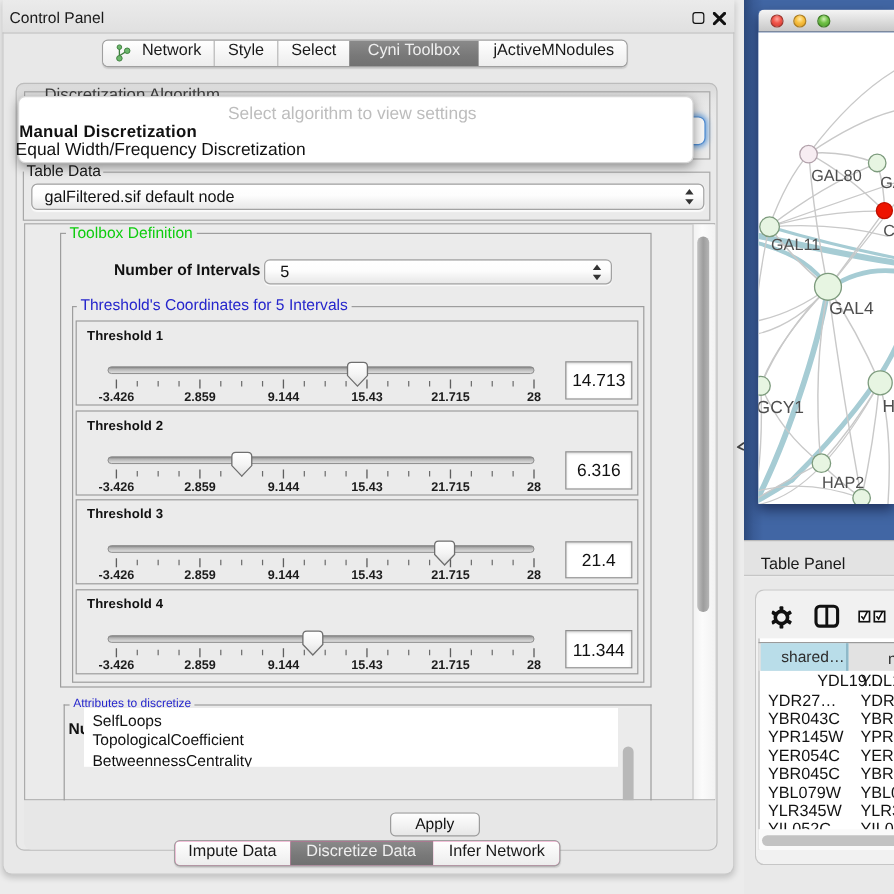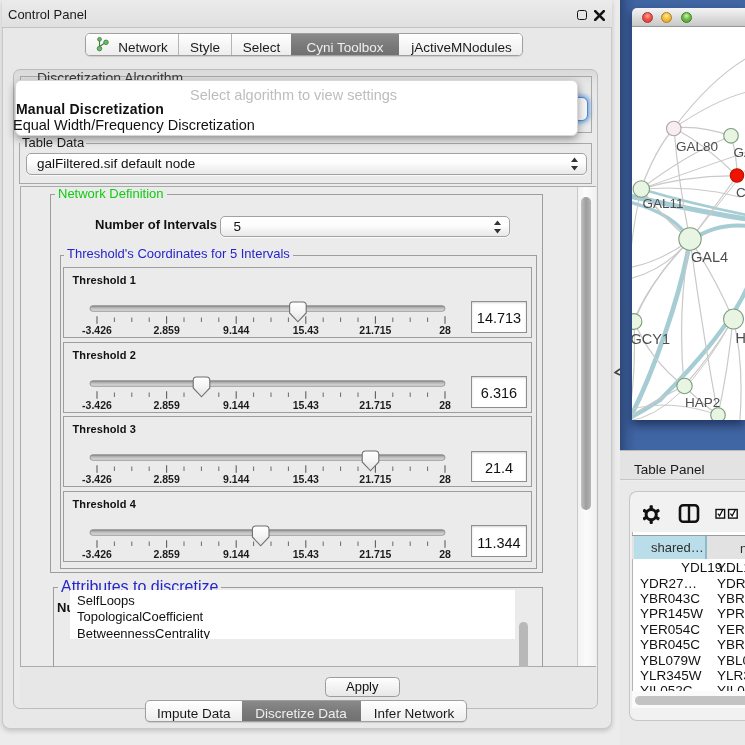--- a/index.html
+++ b/index.html
@@ -6,21 +6,21 @@
 body {font-family:"Liberation Sans",sans-serif;background:#ececec;position:relative;}
 .abs {position:absolute;}
 .thrpanel {width:469px;height:71px;background:#ebebeb;border:1px solid #9d9d9d;}
 .valbox {left:407px;top:33.4px;width:56px;height:31.8px;background:#fff;border:1px solid #8e8e8e;
   box-shadow:inset 0 1px 2px rgba(0,0,0,0.18);display:flex;align-items:center;justify-content:center;
   font-size:14.5px;color:#111;padding-top:3px;}
 .combo {background:linear-gradient(180deg,#ffffff 0%,#fdfdfd 45%,#efefef 80%,#e9e9e9 100%);
   border:1px solid #a2a2a2;border-radius:5px;display:flex;align-items:center;
   font-size:13.5px;color:#111;box-shadow:0 1px 1px rgba(255,255,255,0.8);}
 .combo .arr {position:absolute;right:7px;top:3px;}
-.seg {position:absolute;top:0;height:100%;display:flex;align-items:flex-end;justify-content:center;
+.seg {position:absolute;top:0;height:100%;display:flex;align-items:flex-start;justify-content:center;
   font-size:13.5px;color:#1a1a1a;background:linear-gradient(180deg,#ffffff,#f4f4f4 60%,#ededed);}
 .segdark {background:linear-gradient(180deg,#8a8a8a,#787878 60%,#717171);color:#efefef;}
 .tabbar {border:1px solid #9f9f9f;border-radius:5px;overflow:hidden;
   box-shadow:0 1px 1px rgba(0,0,0,0.12);}
 .grouptitle {position:absolute;background:#ebebeb;padding:0 3px;line-height:11px;}
 .trow {left:631.5px;width:113.5px;height:15.4px;font-size:13.5px;color:#121212;overflow:hidden;}
 .trow span {top:0.5px;white-space:nowrap;}
 </style></head>
 <body>
 
@@ -69,21 +69,21 @@
 </svg></span>
 </div>
 
 <div class="abs" style="left:20px;top:186px;width:576px;height:481px;border:1px solid #ababab;background:#ebebeb;"></div>
 
 <div class="abs" style="left:577px;top:187px;width:18.5px;height:479px;background:linear-gradient(90deg,#f2f2f2,#fbfbfb 40%,#f2f2f2);border-left:1px solid #c9c9c9;"></div>
 <div class="abs" style="left:580.5px;top:197px;width:10.5px;height:313px;border-radius:5.5px;
   background:linear-gradient(90deg,#c2c2c2,#9d9d9d 50%,#b5b5b5);"></div>
 
 <div class="abs" style="left:50px;top:194px;width:492.5px;height:379px;border:1px solid #9d9d9d;"></div>
-<div class="grouptitle" style="left:55px;top:188px;font-size:13px;color:#0ecc0e;">Network Definition</div>
+<div class="grouptitle" style="left:55px;top:188px;font-size:13px;color:#0ecc0e;">Toolbox Definition</div>
 
 <div class="abs" style="left:95px;top:217px;font-size:13px;font-weight:bold;color:#111;">Number of Intervals</div>
 <div class="abs combo" style="left:219.5px;top:216px;width:290.5px;height:21px;">
   <span style="margin-left:13px;">5</span>
   <span class="arr"><svg width="9" height="14" viewBox="0 0 9 14">
 <path d="M4.5,0.5 L8,5 L1,5 Z" fill="#333"></path>
 <path d="M4.5,13.5 L8,9 L1,9 Z" fill="#333"></path>
 </svg></span>
 </div>
 
@@ -285,21 +285,21 @@
       <text x="311.4" y="65.8" text-anchor="middle" font-size="10.5" font-weight="bold" fill="#1c1c1c">21.715</text>
       <text x="381" y="65.8" text-anchor="middle" font-size="10.5" font-weight="bold" fill="#1c1c1c">28</text>
     <path d="M 188.39999999999998 37.4 Q 188.39999999999998 34.0 191.79999999999998 34.0 L 201.6 34.0 Q 205.0 34.0 205.0 37.4 L 205.0 45.0 L 196.7 53.8 L 188.39999999999998 45.0 Z" fill="url(#th4)" stroke="#6f6f6f" stroke-width="1.1"></path>
   </svg>
   <div class="abs valbox">
       <span>11.344</span>
     </div>
 </div>
 
 <div class="abs" style="left:53px;top:587px;width:489.5px;height:90px;border:1px solid #9d9d9d;border-bottom:none;"></div>
-<div class="grouptitle" style="left:58px;top:581px;font-size:16px;color:#2525cc;">Attributes to discretize</div>
+<div class="grouptitle" style="left:58px;top:581px;font-size:10px;color:#2525cc;">Attributes to discretize</div>
 <div class="abs" style="left:57px;top:600px;font-size:13px;font-weight:bold;color:#111;">Numerical Attributes</div>
 <div class="abs" style="left:70px;top:590px;width:445px;height:49px;background:#fff;overflow:hidden;">
   <div style="font-size:13px;color:#111;padding:3px 0 0 7px;line-height:16.4px;">SelfLoops<br>TopologicalCoefficient<br>BetweennessCentrality</div>
 </div>
 <div class="abs" style="left:518.5px;top:621.5px;width:9.5px;height:45.5px;border-radius:5px 5px 0 0;background:#b8b8b8;"></div>
 
 <div class="abs" style="left:20px;top:667px;width:576px;height:41px;background:#e7e7e7;border-radius:0 0 6px 6px;"></div>
 <div class="abs" style="left:324.5px;top:677px;width:75.5px;height:19.5px;border:1px solid #9c9c9c;border-radius:4.5px;
   background:linear-gradient(180deg,#fefefe,#f2f2f2 55%,#e7e7e7);display:flex;align-items:center;justify-content:center;
   font-size:13px;color:#111;">Apply</div>

